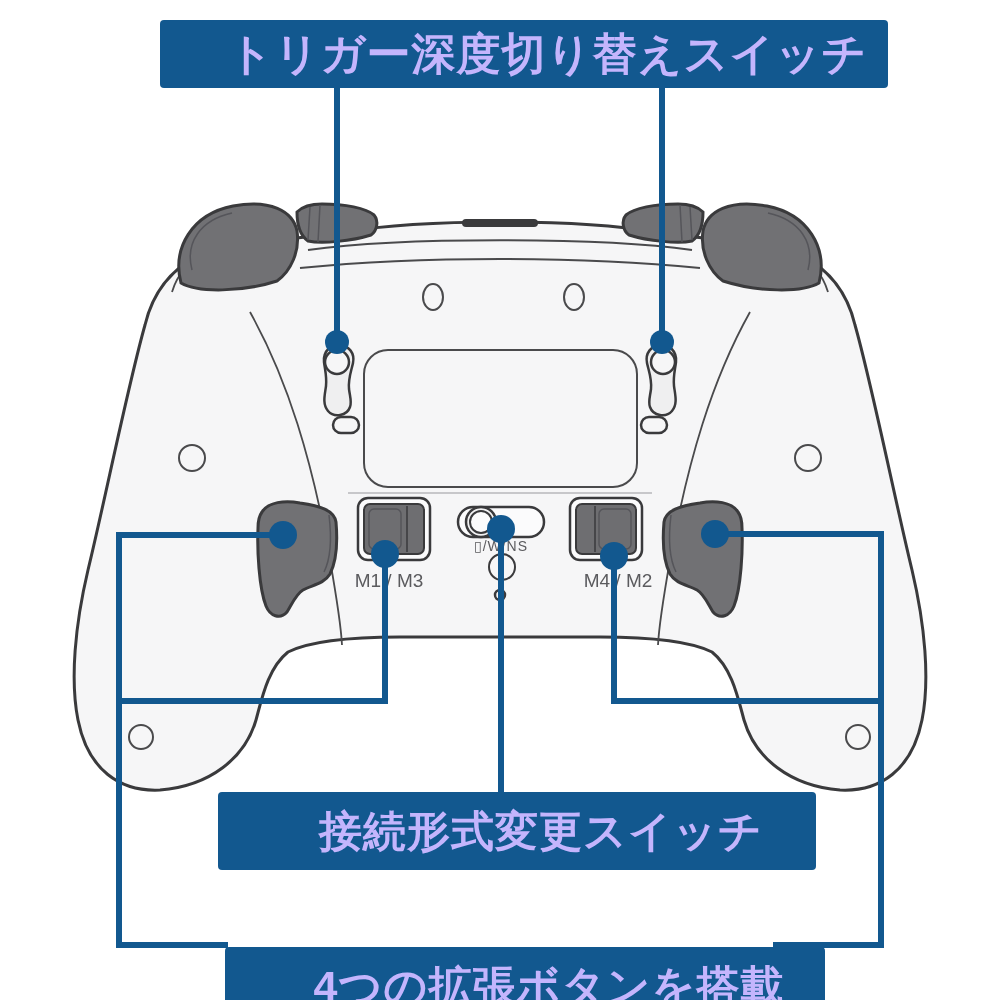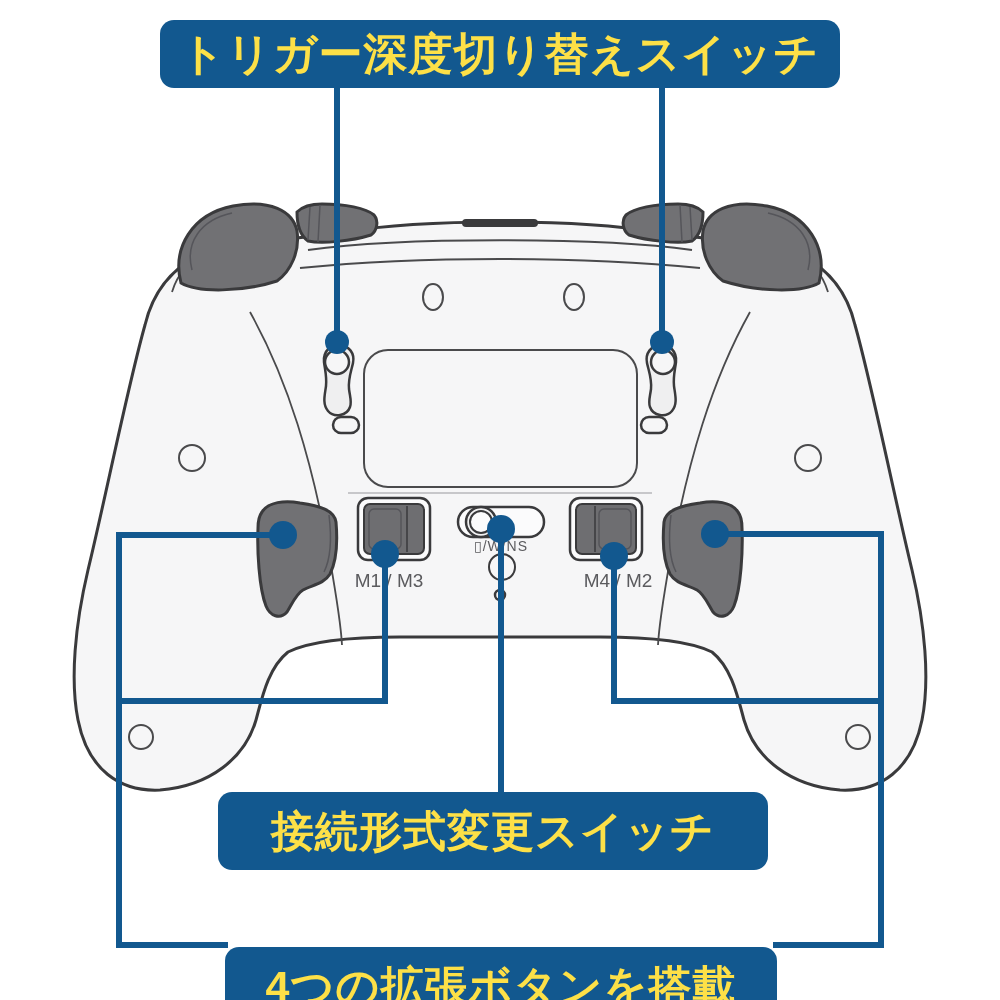--- a/index.html
+++ b/index.html
@@ -2,24 +2,24 @@
 <html><head>
 <meta charset="utf-8">
 <style>
   html,body{margin:0;padding:0;background:#ffffff;}
   .stage{
     position:relative;width:1000px;height:1000px;background:#ffffff;
     font-family:"Liberation Sans","DejaVu Sans",sans-serif;overflow:hidden;
   }
   .stage svg{position:absolute;left:0;top:0;}
   .banner{
-    position:absolute;background:#12588F;color:#fde047;
+    position:absolute;background:#12588F;color:#c4b5fd;
     display:flex;align-items:center;justify-content:center;
-    font-weight:bold;border-radius:14px;letter-spacing:1px;
-    text-align:center;line-height:1;
+    font-weight:bold;border-radius:4px;letter-spacing:1px;
+    text-align:center;line-height:1;padding-left:48px;
   }
   .banner-top{left:160px;top:20px;width:680px;height:68px;font-size:44px;}
   .banner-mid{left:218px;top:792px;width:550px;height:78px;font-size:43px;}
   .banner-bottom{left:225px;top:907px;width:552px;height:78px;font-size:43px;margin-top:40px;}
   .outline{fill:none;stroke:#3A3A3C;stroke-width:3;}
   .seam{fill:none;stroke:#4A4A4C;stroke-width:1.8;}
   .part{fill:#717174;stroke:#3A3A3C;stroke-width:3;}
   .thin{fill:none;stroke:#55555A;stroke-width:1.5;}
   .callout{fill:none;stroke:#12588F;stroke-width:6;}
   .dot{fill:#12588F;stroke:none;}

